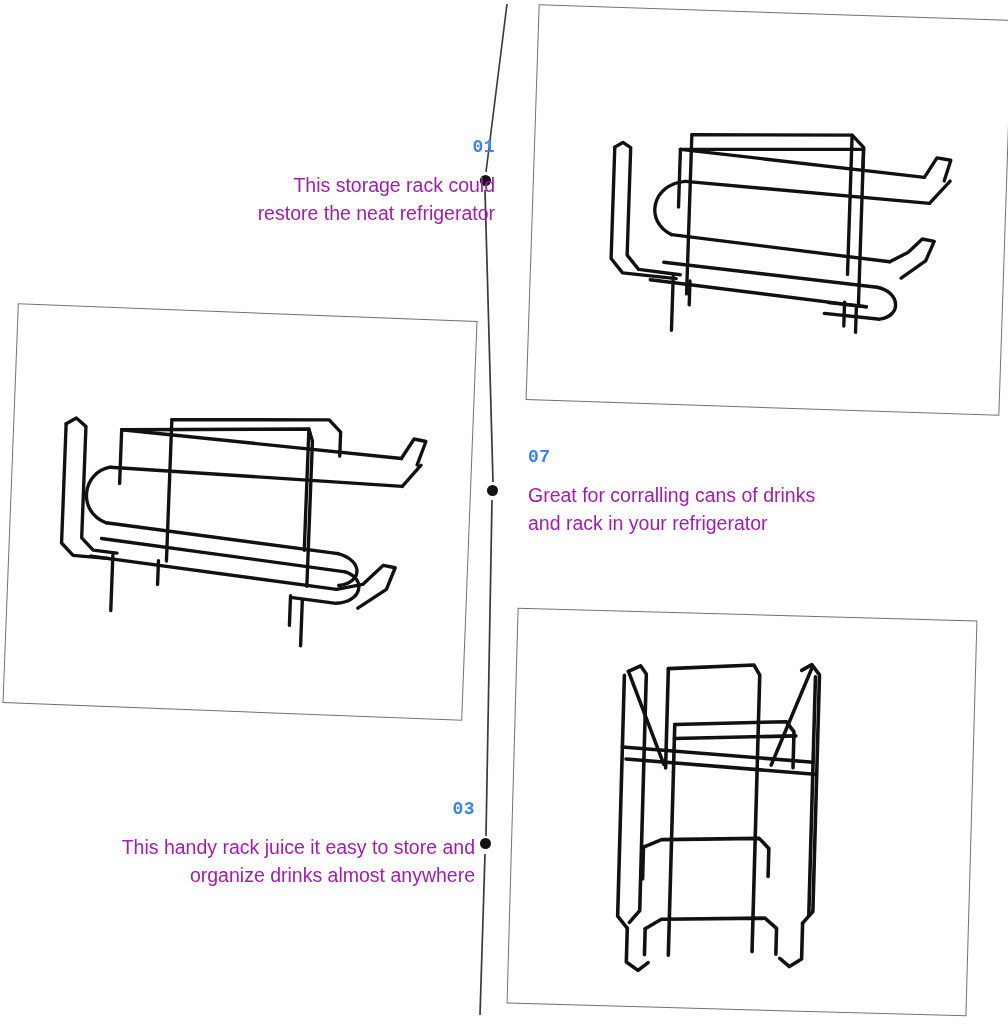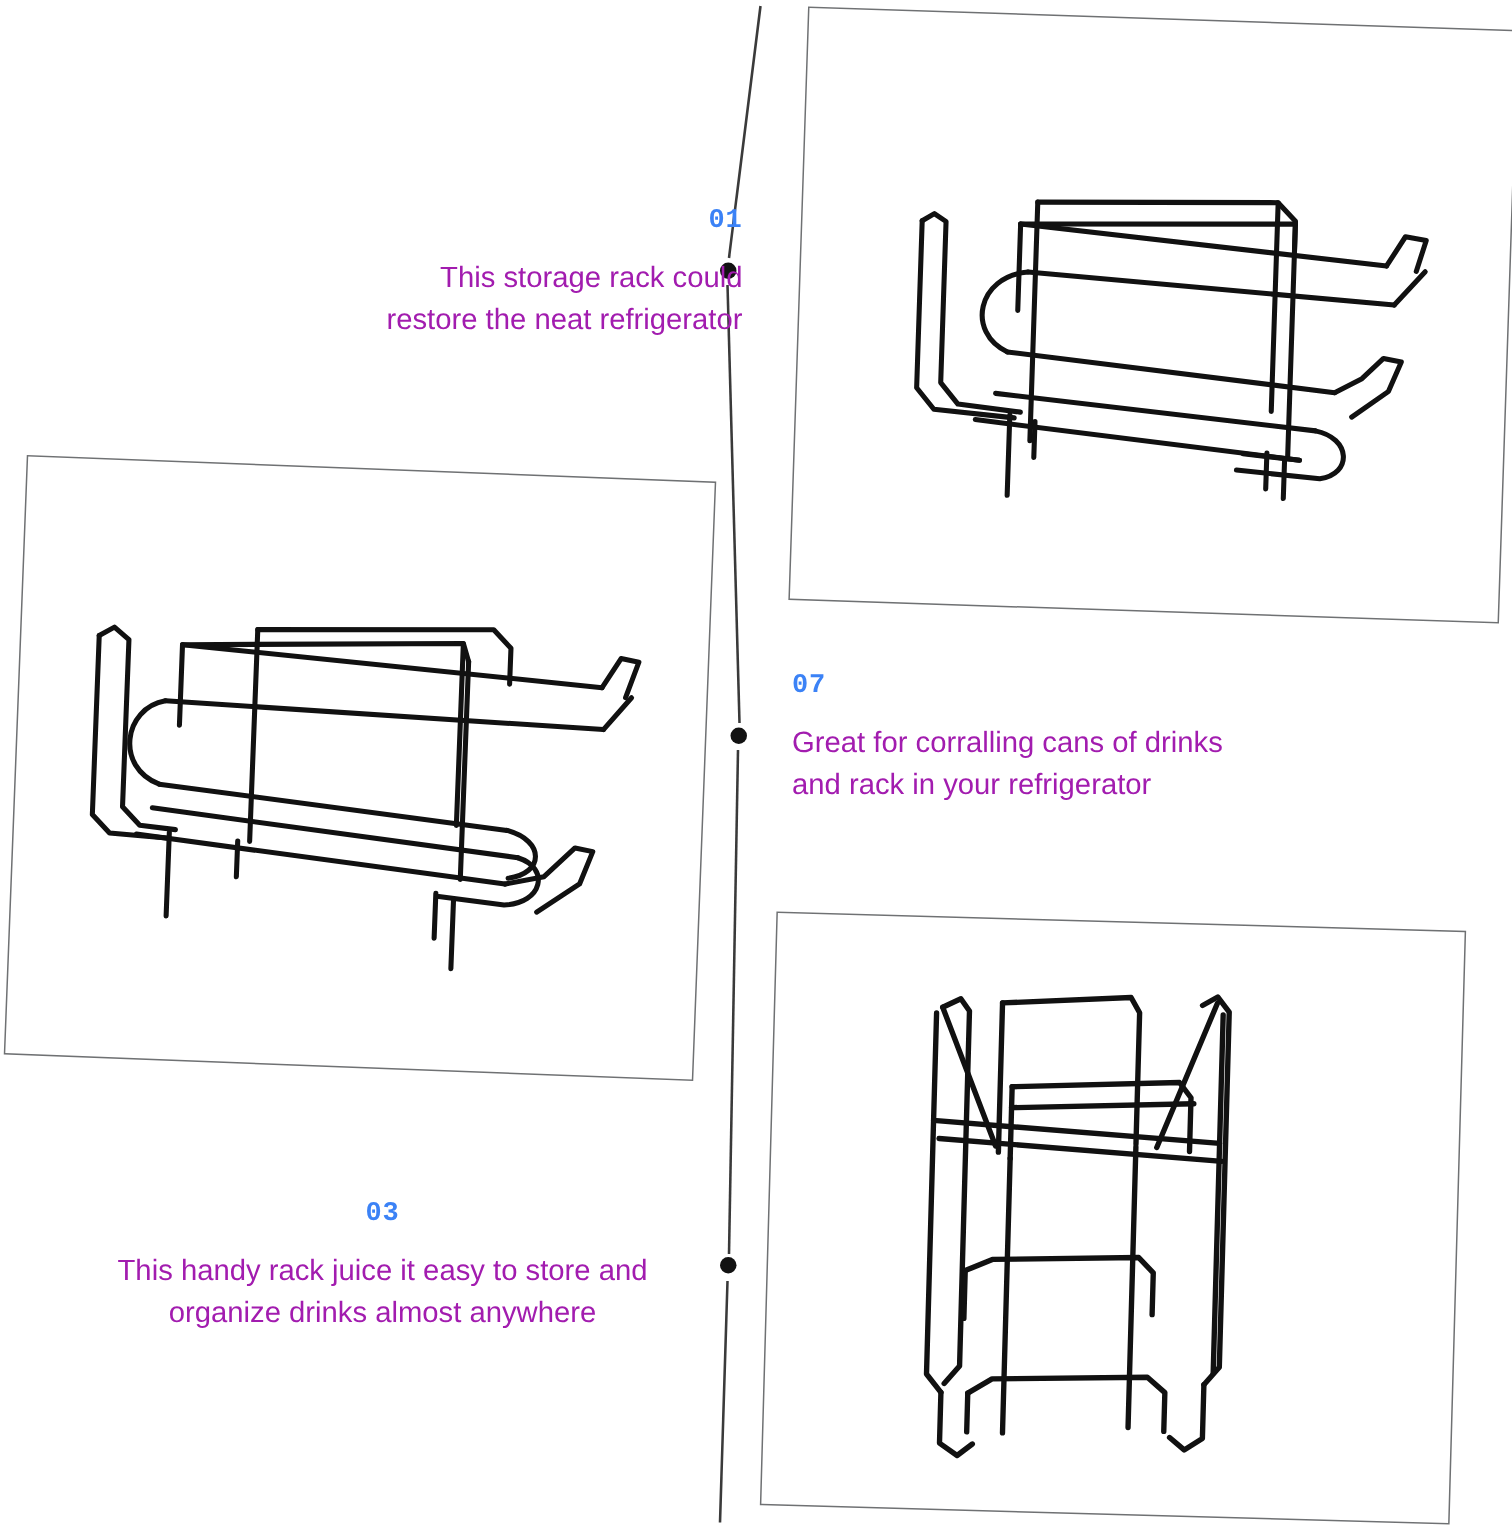--- a/index.html
+++ b/index.html
@@ -45,21 +45,21 @@
     margin-bottom:16px;
     font-family:Liberation Mono, monospace;
   }
   .desc{
     font-size:19.5px;line-height:1.42;color:#a21caf;
     white-space:pre-line;
   }
 
   .txt-1{left:150px;top:138px;width:345px;text-align:right;}
   .txt-2{left:528px;top:448px;width:360px;text-align:left;}
-  .txt-3{left:35px;top:800px;width:440px;text-align:center;}
+  .txt-3{left:35px;top:800px;width:440px;text-align:right;}
 </style>
 </head>
 <body>
 
 <div class="stage">
 
   <div class="divider-wrap">
     <svg width="1008" height="1024" viewBox="0 0 1008 1024">
 
       <line x1="507" y1="4" x2="486" y2="172" stroke="#3a3a3a" stroke-width="1.7"></line>

